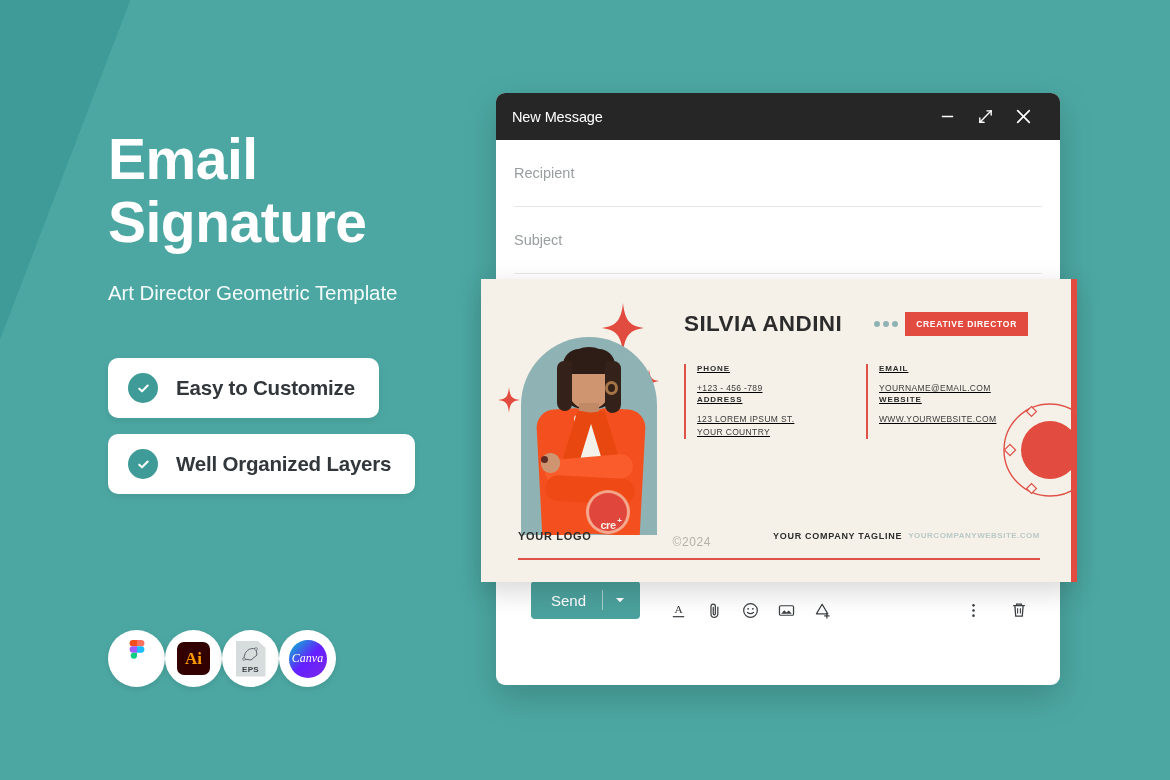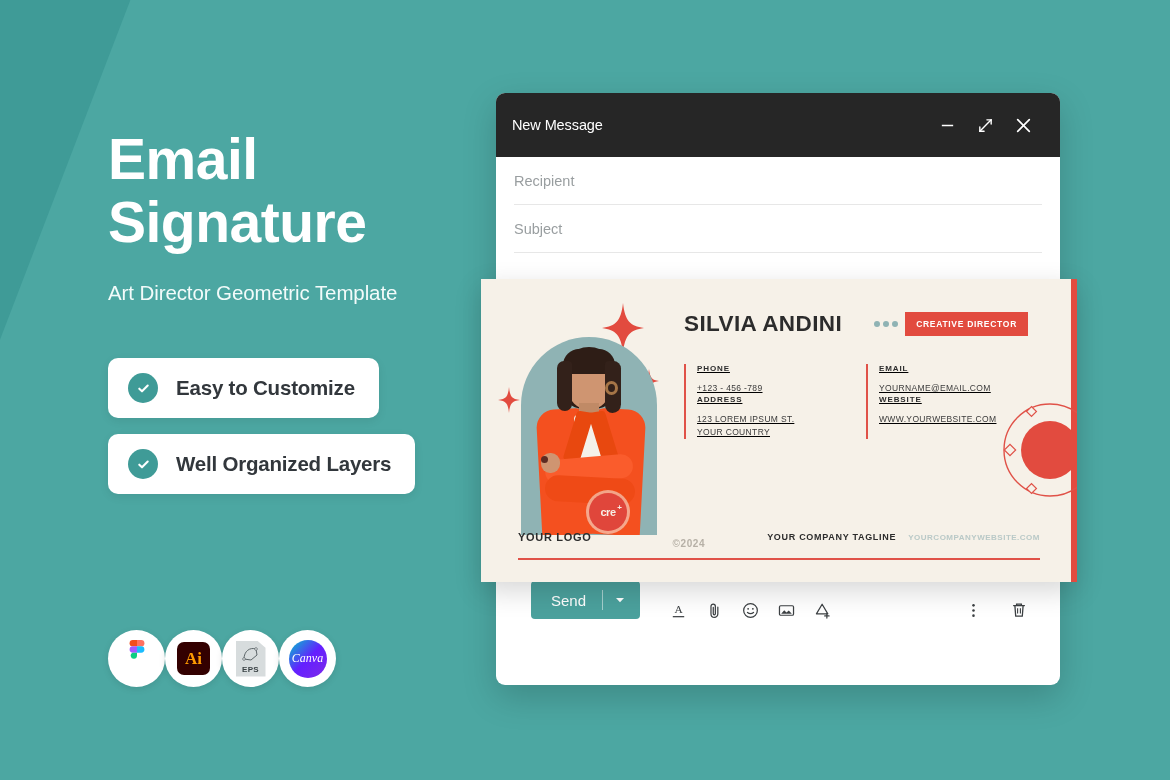--- a/index.html
+++ b/index.html
@@ -109,37 +109,37 @@
   #mailwin {
     position: absolute;
     left: 496px; top: 93px;
     width: 564px; height: 592px;
     background: #ffffff;
     border-radius: 9px;
     box-shadow: 0 12px 34px rgba(0,0,0,0.18);
     overflow: hidden;
   }
   #mailhdr {
-    height: 64px;
+    height: 47px;
     background: #262626;
     display: flex; align-items: center;
     padding: 0 22px 0 16px;
   }
   #mailhdr .wtitle {
     color: #ffffff; font-size: 14.5px; flex: 1; letter-spacing: -0.1px;
   }
   .winbtn {
     width: 30px; height: 30px;
     display: flex; align-items: center; justify-content: center;
     cursor: pointer; margin-left: 8px;
   }
   .fieldrow {
     margin: 0 18px;
     border-bottom: 1px solid #e7e7e7;
-    height: 48px;
+    height: 67px;
     display: flex; align-items: center;
   }
   .fieldrow input {
     border: none; outline: none;
     font-size: 14.5px; color: #333;
     width: 100%;
     font-family: "Liberation Sans", sans-serif;
   }
   .fieldrow input::placeholder { color: #999ea0; }
 
@@ -273,21 +273,21 @@
     background: #cf9571; border-radius: 9px;
   }
   .p-nail {
     position: absolute; left: 20px; top: 119px; width: 7px; height: 7px;
     background: #5d2b22; border-radius: 50%;
   }
   #logo-badge {
     position: absolute; left: 71px; top: 186px;
     width: 38px; height: 38px; border-radius: 50%;
     background: #e0463b;
-    display: flex; align-items: center; justify-content: center;
+    display: flex; align-items: flex-end; justify-content: center;
     box-shadow: 0 0 0 3px rgba(246,241,232,0.55);
     z-index: 5;
   }
   #logo-badge .lg {
     color: #f7efe6; font-size: 11px; font-weight: bold; letter-spacing: -0.5px;
     position: relative;
   }
   #logo-badge .lg sup { font-size: 8px; position: absolute; top: -3px; right: -6px; }
 
   
@@ -319,21 +319,21 @@
 
   
   #orbit { position: absolute; right: -32px; top: 112px; width: 118px; height: 118px; }
 
   
   #sigfoot {
     position: absolute; left: 37px; right: 37px; bottom: 22px;
   }
   #footrow { display: flex; align-items: center; }
   .f-logo { font-size: 11px; font-weight: bold; color: #2c2c2c; letter-spacing: 0.7px; }
-  .f-year { font-size: 10px; font-weight: bold; color: #b6b0a6; letter-spacing: 0.6px; margin-left: 81px; margin-top: 13px; }
+  .f-year { font-size: 12px; font-weight: normal; color: #b6b0a6; letter-spacing: 0.6px; margin-left: 81px; margin-top: 13px; }
   .f-tag { font-size: 9px; font-weight: bold; color: #2c2c2c; letter-spacing: 0.7px; margin-left: 62px; }
   .f-site { font-size: 8px; font-weight: bold; color: #b9c9c7; letter-spacing: 0.5px; margin-left: auto; }
   #footline { height: 2px; background: #e05248; margin-top: 9px; }
 </style>
 </head>
 <body>
 
 <div id="bg">
   <div class="band band-main"></div>
 </div>

